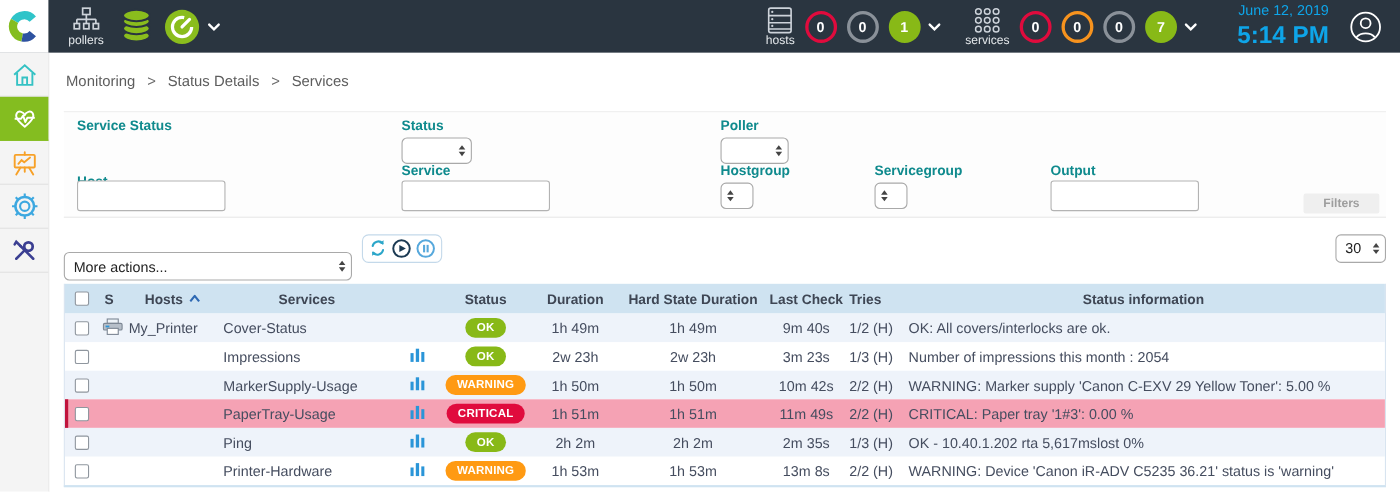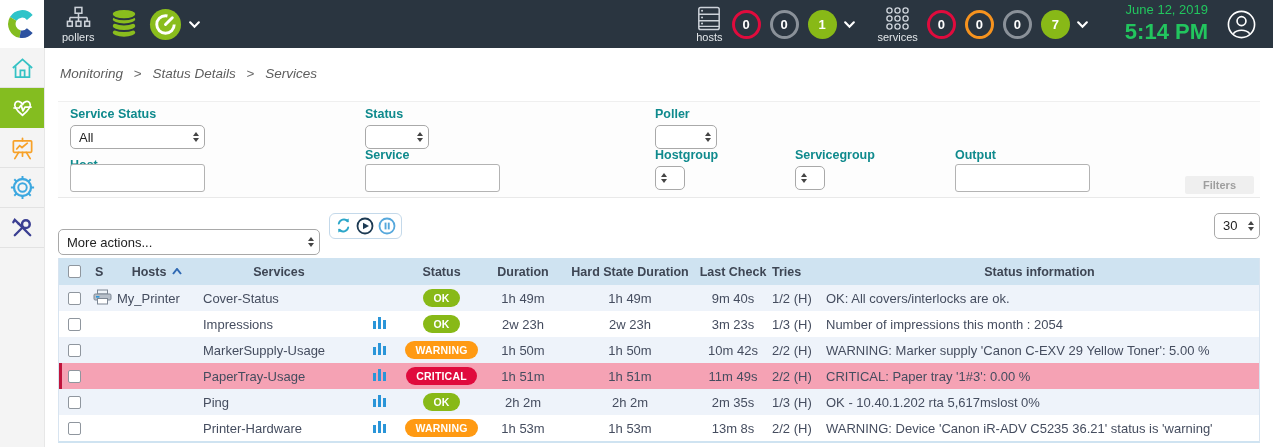--- a/index.html
+++ b/index.html
@@ -12,34 +12,34 @@
   .hgroup { display:flex; flex-direction:column; align-items:center; justify-content:center; color:#dfe3e6; cursor:pointer; }
   .hgroup .lbl { font-size:11px; margin-top:0; color:#e3e7ea; }
   .icon-btn { display:flex; align-items:center; justify-content:center; cursor:pointer; }
   .chev { margin:0 6px; display:flex; align-items:center; cursor:pointer; }
   .counter { width:29px; height:29px; border-radius:50%; display:flex; align-items:center; justify-content:center;
              color:#fff; font-weight:bold; font-size:13px; margin-left:9px; cursor:pointer; background:transparent; }
   .counter.red-outline   { border:3px solid #e00b3d; }
   .counter.gray-outline  { border:3px solid #8a9199; }
   .counter.orange-outline{ border:3px solid #f7931e; }
   .counter.green-filled  { background:#88b917; }
-  .clock { color:#22c55e; text-align:right; margin-left:30px; line-height:1.25; }
+  .clock { color:#0ea5e9; text-align:right; margin-left:30px; line-height:1.25; }
   .clock .date { font-size:13px; }
   .clock .time { font-size:22px;font-weight:bold; }
 
   
   .page { display:flex; height:399px; }
   .sidebar { width:45px; background:#f4f4f4; border-right:1px solid #e7e7e7; flex:0 0 auto; }
   .side-item { height:40px; display:flex; align-items:center; justify-content:center;
                border-bottom:1px solid #e2e2e2; cursor:pointer; }
   .side-item.active { background:#84bd20; border-bottom-color:#84bd20; }
   .content { flex:1; background:#fff; min-width:0; }
 
   .breadcrumb { padding:18px 15px 14px 15px; font-size:13.5px; color:#5d5d5d; }
-  .breadcrumb .crumb { cursor:pointer;font-style:italic; }
+  .breadcrumb .crumb { cursor:pointer; }
   .breadcrumb .sep { margin:0 7px; color:#6a6a6a; }
 
   
   .filter-panel { position:relative; margin:6px 13px 0 13px; height:97px;
                   background:#fdfdfd; border-top:1px solid #efefef; border-bottom:1px solid #e9e9e9; }
   .f-label { position:absolute; font-size:12.5px; font-weight:bold; color:#0f8a8d; }
   .f-input { position:absolute; height:28px; width:135px; border:1px solid #b3b3b3; border-radius:3px;
              background:#fff; font-size:13px; padding:0 6px; font-family:"Liberation Sans",sans-serif; }
   .select { position:absolute; height:24px; background:#fff; border:1px solid #a9a9a9; border-radius:5px;
             display:flex; align-items:center; justify-content:space-between; padding:0 5px 0 8px;
@@ -271,27 +271,20 @@
     <div class="breadcrumb">
       <span class="crumb">Monitoring</span>
       <span class="sep">&gt;</span>
       <span class="crumb">Status Details</span>
       <span class="sep">&gt;</span>
       <span class="crumb">Services</span>
     </div>
 
     <div class="filter-panel">
       <span class="f-label" style="left:12px; top:5px;">Service Status</span>
-      <div class="select" style="left:12px; top:23px; width:135px;">
-        <span>All</span>
-        <span class="spin">
-            <i class="up"></i>
-            <i class="dn"></i>
-          </span>
-      </div>
 
       <span class="f-label" style="left:307px; top:5px;">Status</span>
       <div class="select" style="left:307px; top:23px; width:64px;">
         <span></span>
         <span class="spin">
             <i class="up"></i>
             <i class="dn"></i>
           </span>
       </div>
 

